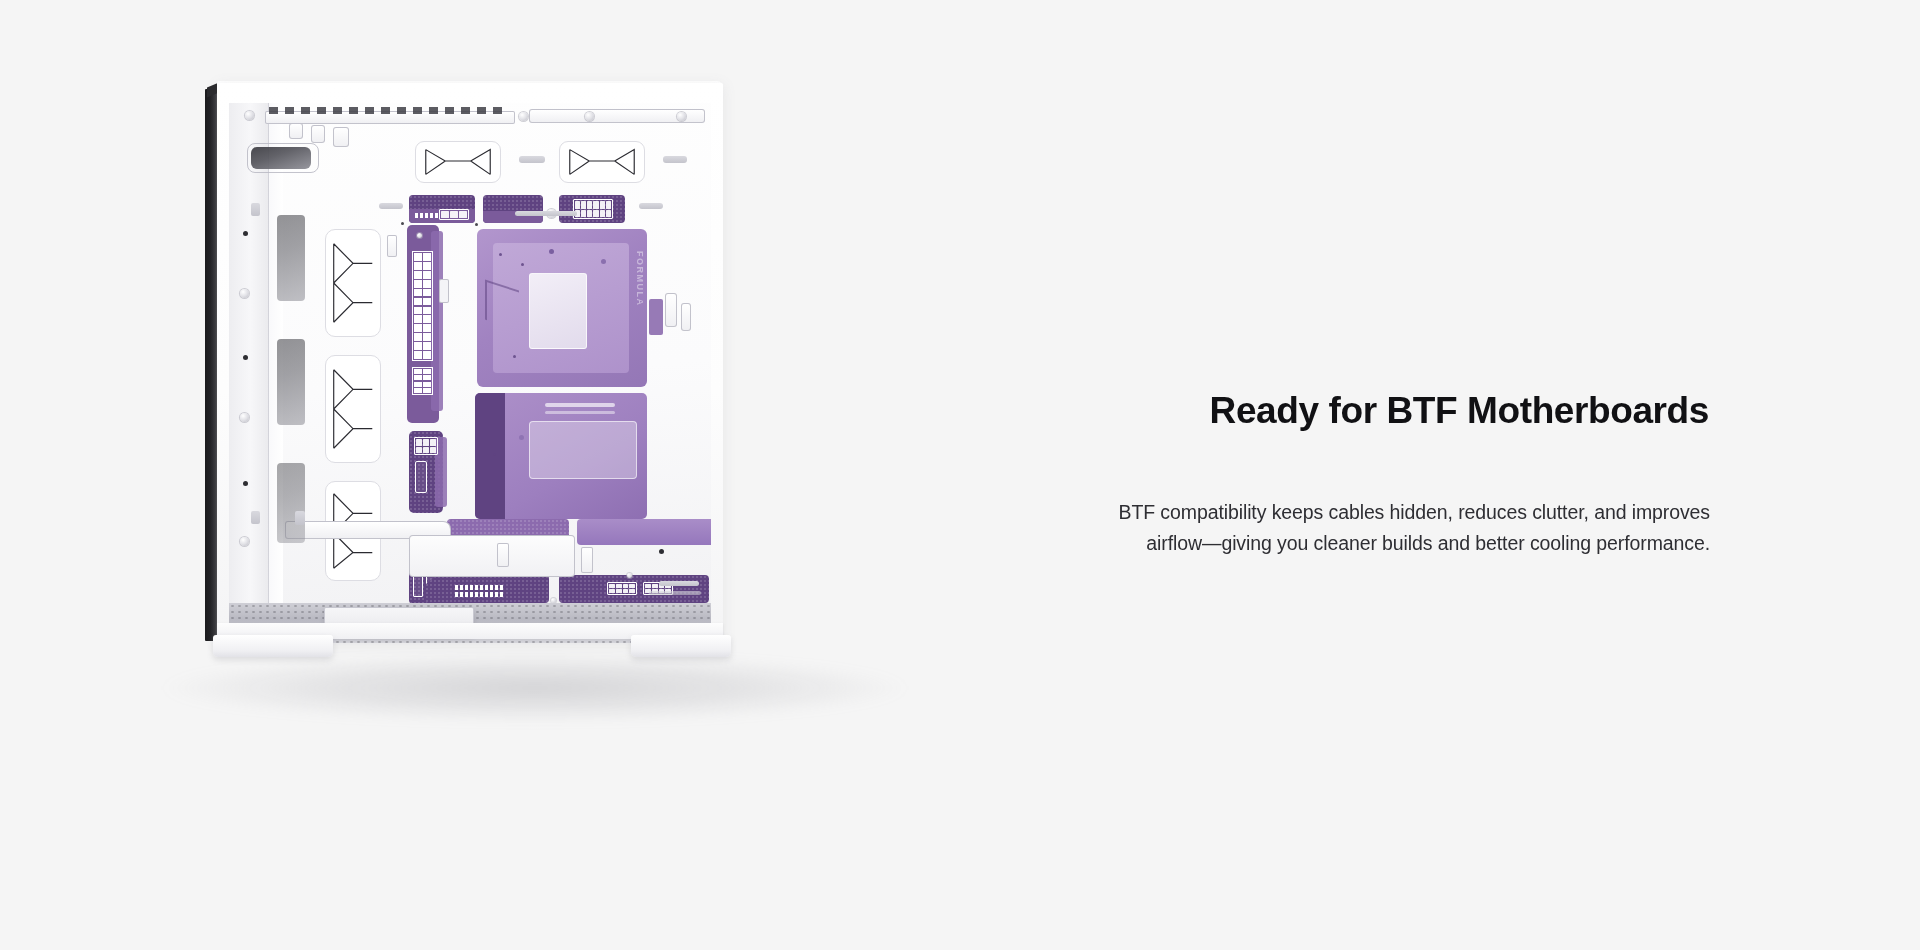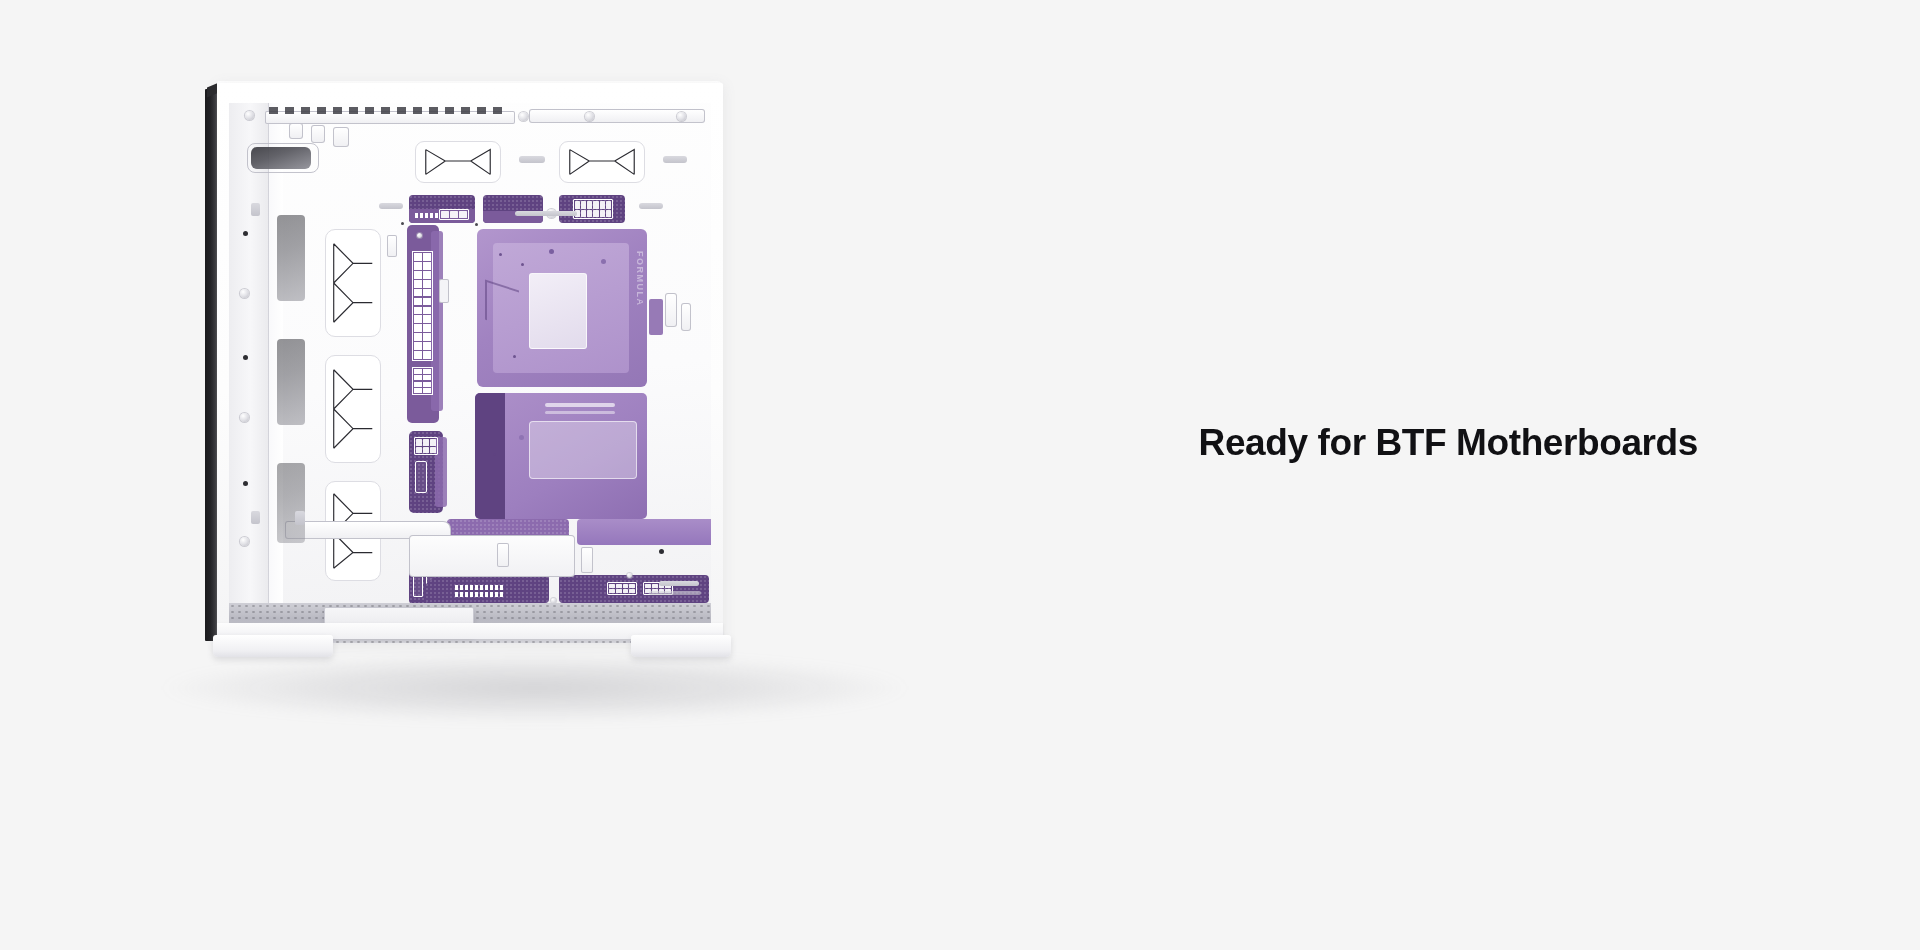--- a/index.html
+++ b/index.html
@@ -322,21 +322,21 @@
     align-items: flex-end;
     text-align: right;
     padding-right: 50px;
   }
   .headline {
     font-family: "Liberation Sans", sans-serif;
     font-size: 37px;
     font-weight: 700;
     letter-spacing: -0.4px;
     color: #111114;
-    margin: 0 12px 64px 0;
+    margin: 0 1px 64px 0;
     line-height: 1.15;
     white-space: nowrap;
   }
   .body-copy {
     font-family: "Liberation Sans", sans-serif;
     font-size: 19.5px;
     font-weight: 400;
     line-height: 1.62;
     color: #2e2e33;
     margin: 0;
@@ -619,15 +619,16 @@
 
       <div class="base-bar"></div>
       <div class="foot left"></div>
       <div class="foot right"></div>
 
     </div>
   </div>
 
   <div class="copy">
     <h1 class="headline">Ready for BTF Motherboards</h1>
+    <p class="body-copy">BTF compatibility keeps cables hidden, reduces clutter, and improves airflow—giving you cleaner builds and better cooling performance.</p>
   </div>
 
 </div>
 
 </body></html>

